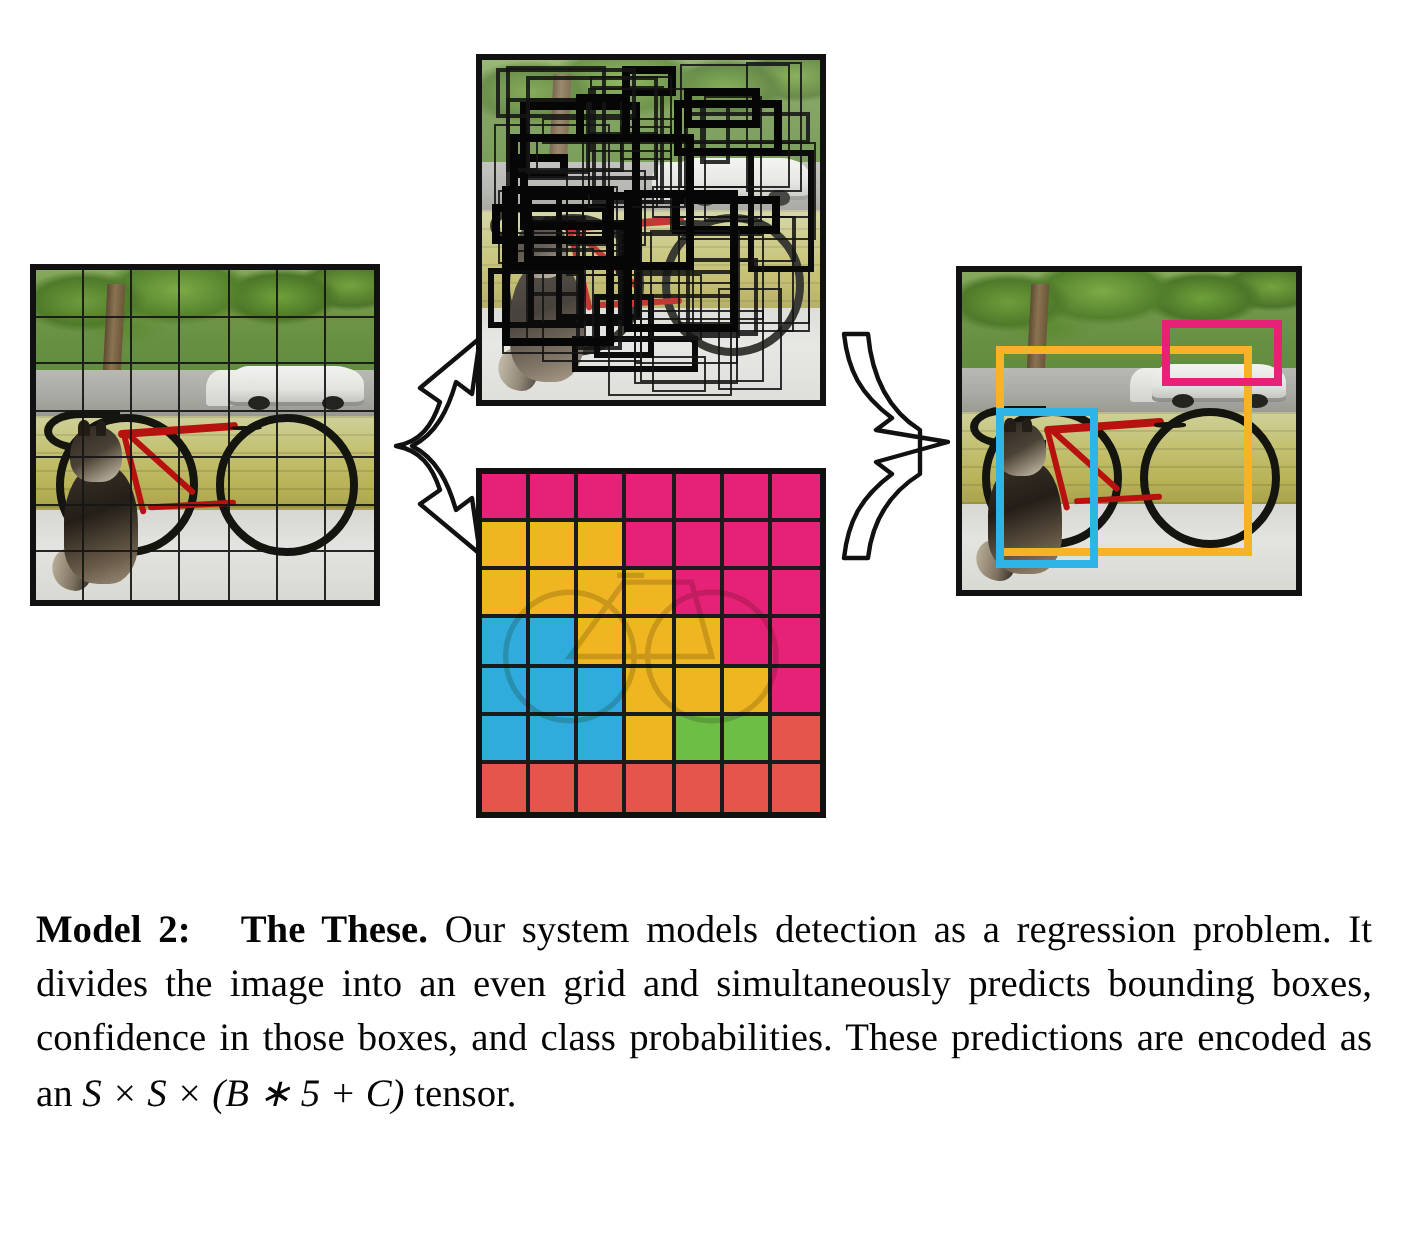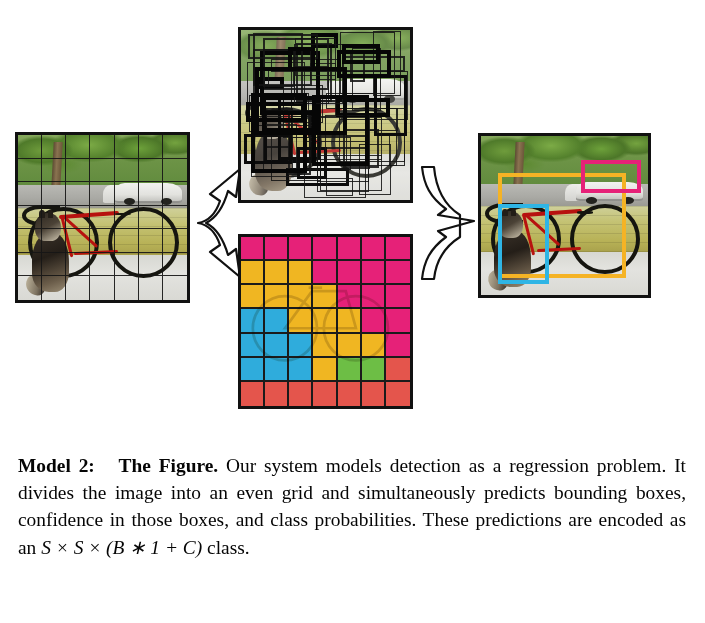--- a/index.html
+++ b/index.html
@@ -578,19 +578,19 @@
     <div id="detection-layer" style="position:absolute; inset:0;">
       <div class="detbox" id="det-bicycle" style="left: 10%; top: 23%; width: 77%; height: 66%; border-color: rgb(245, 179, 37);"></div>
       <div class="detbox" id="det-dog" style="left: 10%; top: 43%; width: 31%; height: 50%; border-color: rgb(47, 181, 229);"></div>
       <div class="detbox" id="det-car" style="left: 60%; top: 15%; width: 36%; height: 21%; border-color: rgb(230, 33, 120);"></div>
     </div>
   </div>
 
   <div id="caption">
     <span class="lead">Model 2:</span>
     <span>&nbsp;</span>
-    <span class="lead">The Figure.</span>
+    <span class="lead">The These.</span>
     <span> Our system models detection as a regression problem. It divides the image into an even grid and simultaneously predicts bounding boxes, confidence in those boxes, and class probabilities. These predictions are encoded as an </span>
-    <span class="mathit">S × S × (B ∗ 1 + C)</span>
-    <span> class.</span>
+    <span class="mathit">S × S × (B ∗ 5 + C)</span>
+    <span> tensor.</span>
   </div>
 
 </div>
 
 </body></html>

